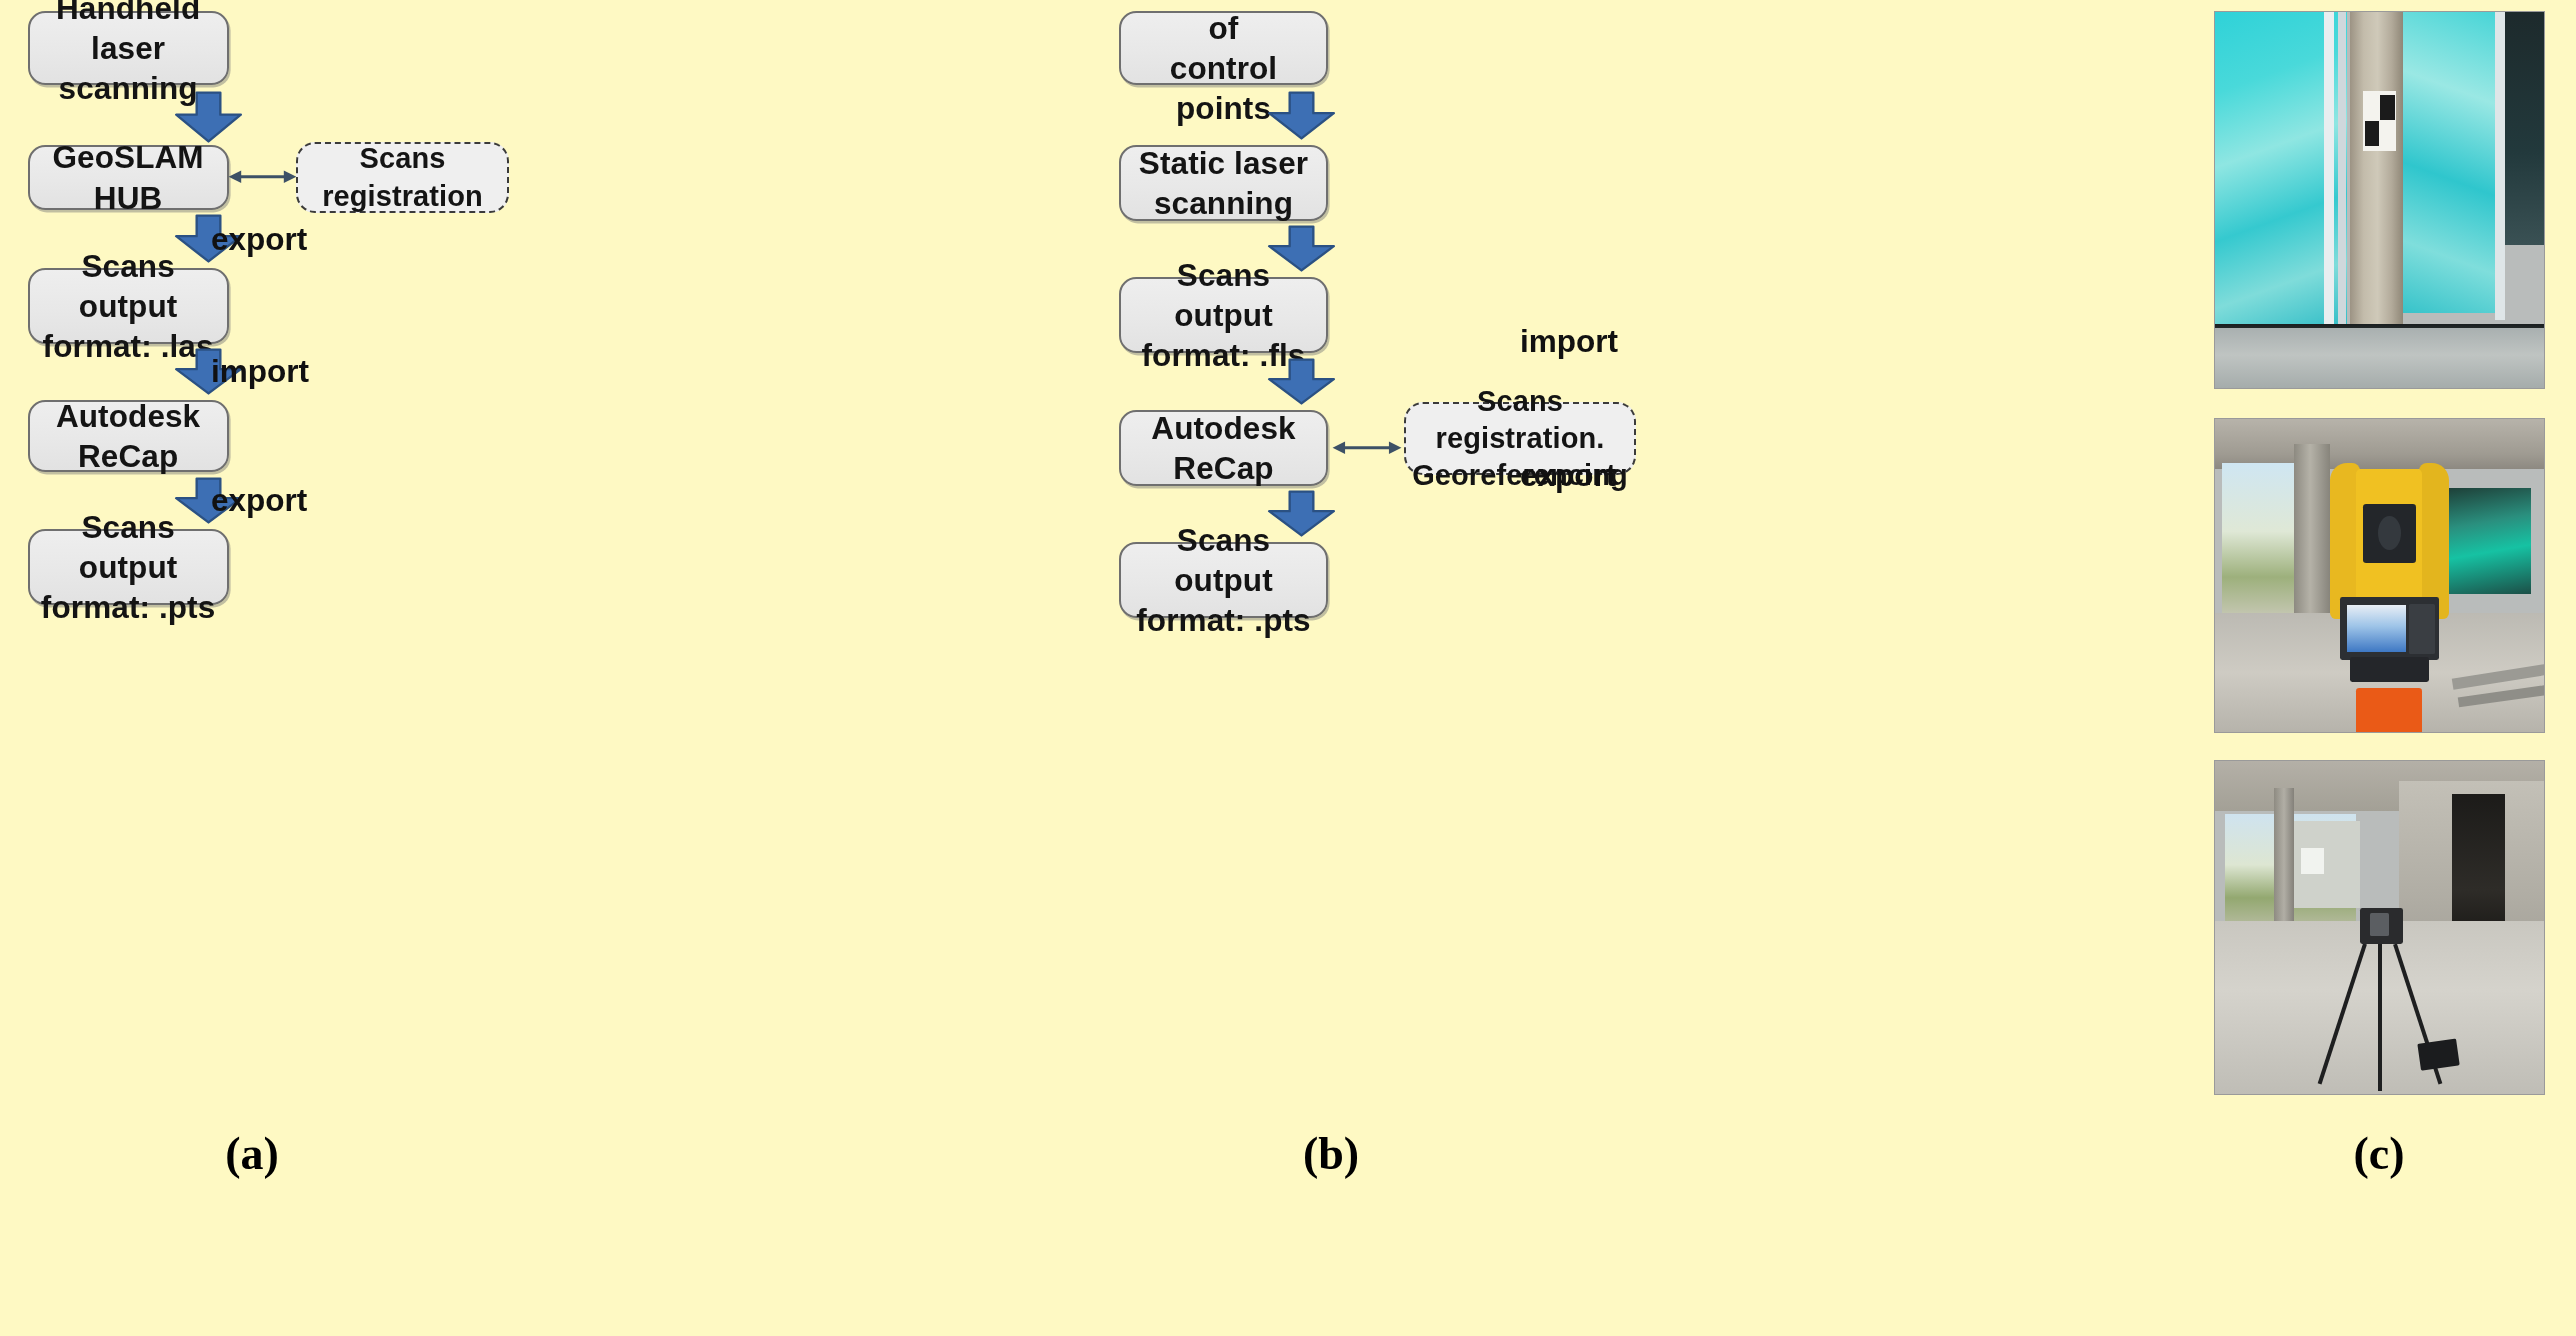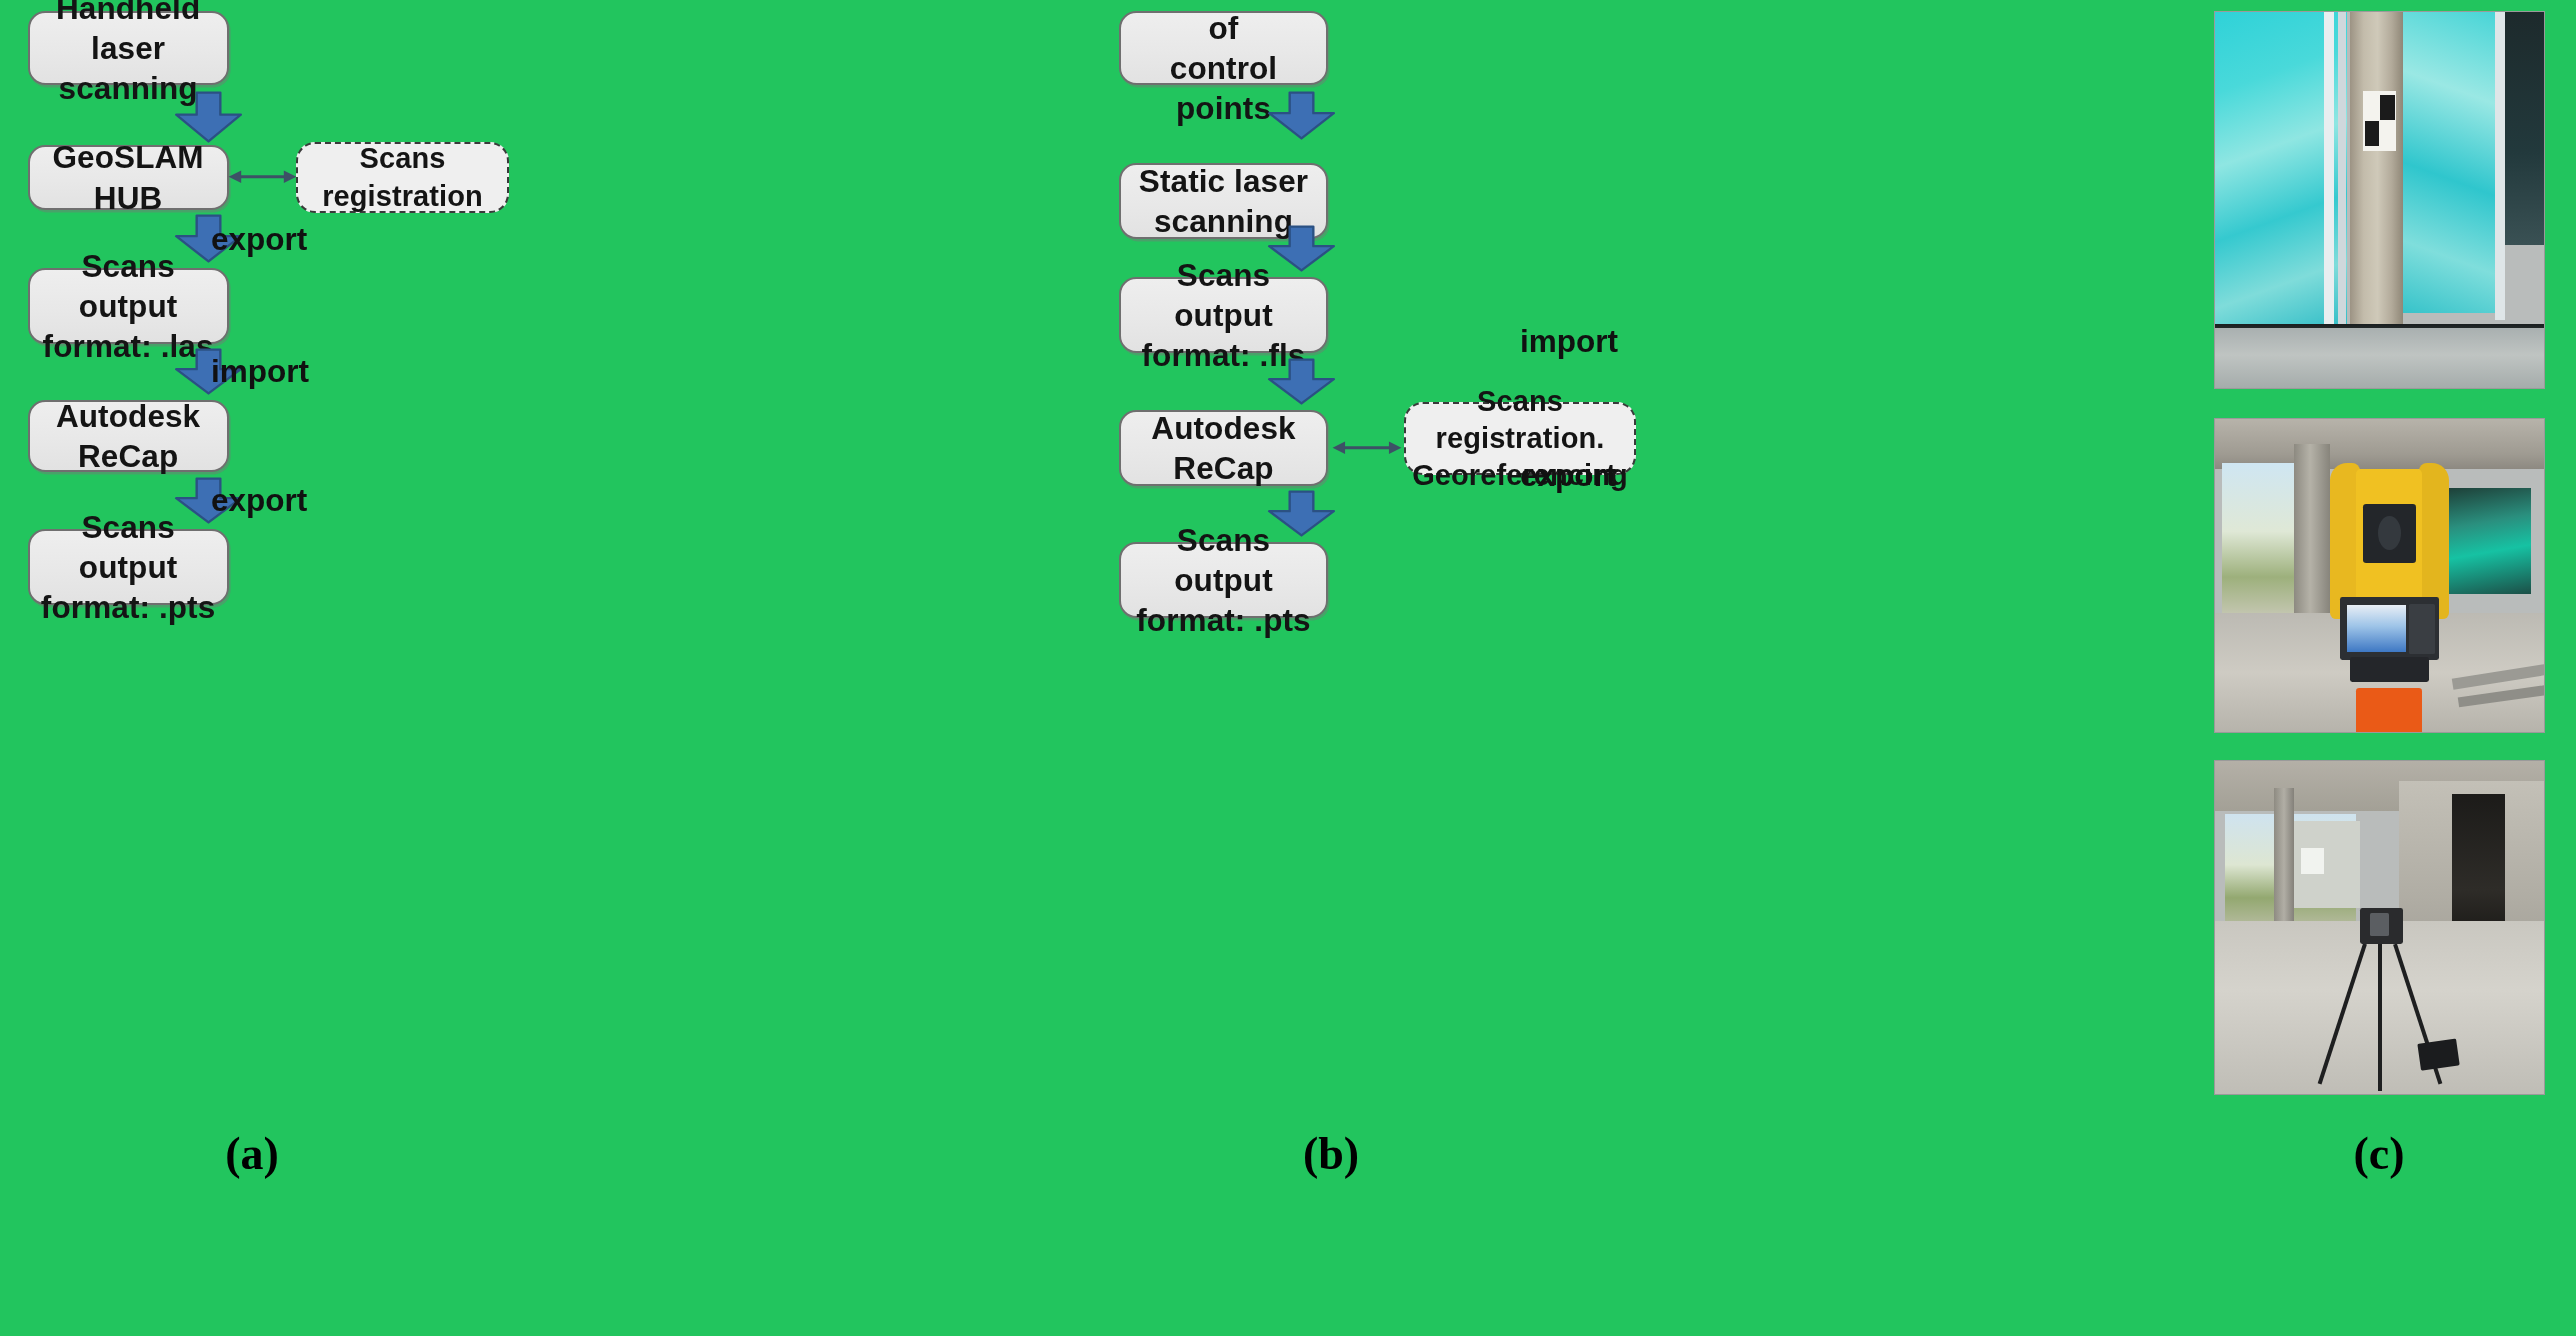--- a/index.html
+++ b/index.html
@@ -3,21 +3,21 @@
 <meta charset="utf-8">
 <title>Laser Scanning Workflow Diagram</title>
 <style>
   * { box-sizing: border-box; margin: 0; padding: 0; }
   html, body {
     width: 2576px; height: 1336px;
     background: #ffffff;
     font-family: "Liberation Sans", sans-serif;
     overflow: hidden;
   }
-  #stage { position: relative; width: 2576px; height: 1336px; background: #22c55e; }
+  #stage { position: relative; width: 2576px; height: 1336px; background: #fef9c3; }
 
   
   .node {
     position: absolute;
     background: linear-gradient(180deg,#eeeeee 0%,#e8e8e8 55%,#e2e2e2 100%);
     border: 2.4px solid #6f6f6f;
     border-radius: 17.3px;
     box-shadow: 1.6px 2.4px 0 rgba(120,120,120,.45);
     display: flex; align-items: center; justify-content: center;
     text-align: center;
@@ -222,21 +222,21 @@
       <span class="txt">Installation of
 control points</span>
     </div>
 
     <div class="barrow" style="left:1266px; top:91px; width:71px; height:49px;">
       <svg viewBox="0 0 90 62" preserveAspectRatio="none">
         <polygon points="30,2 60,2 60,28 86,28 45,60 4,28 30,28" fill="#3d6fb4" stroke="#2b5183" stroke-width="3" stroke-linejoin="round"></polygon>
       </svg>
     </div>
 
-    <div class="node" style="left:1119px; top:145px; width:209px; height:76px;margin-top:18px;">
+    <div class="node" style="left:1119px; top:145px; width:209px; height:76px;">
       <span class="txt">Static laser
 scanning</span>
     </div>
 
     <div class="barrow" style="left:1266px; top:225px; width:71px; height:47px;">
       <svg viewBox="0 0 90 60" preserveAspectRatio="none">
         <polygon points="30,2 60,2 60,27 86,27 45,58 4,27 30,27" fill="#3d6fb4" stroke="#2b5183" stroke-width="3" stroke-linejoin="round"></polygon>
       </svg>
     </div>
 

